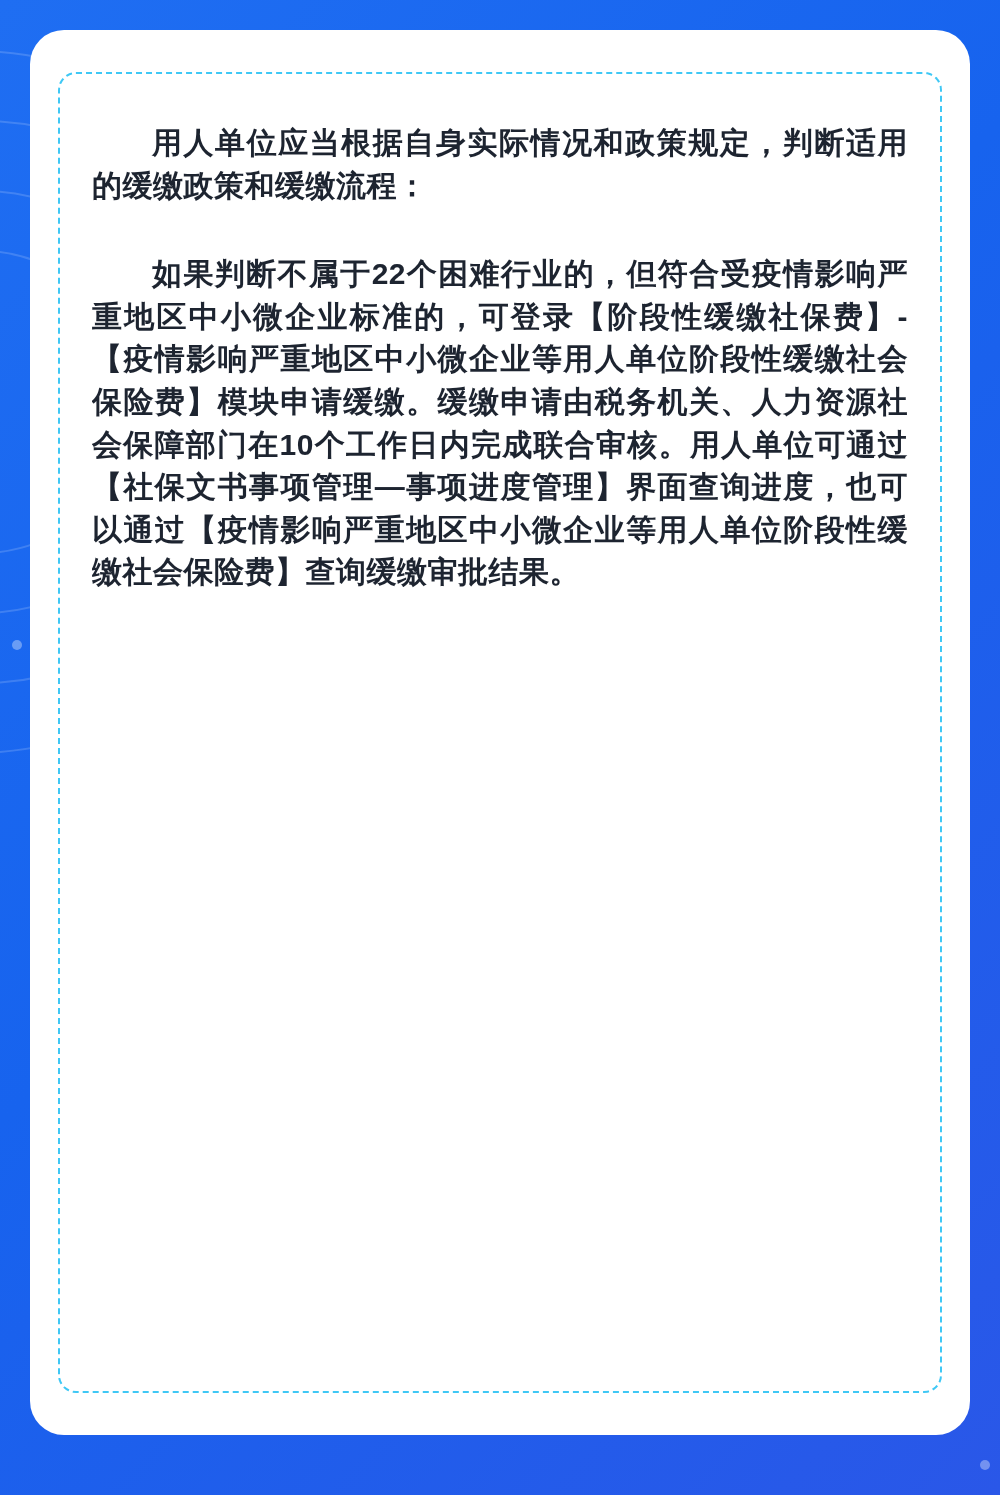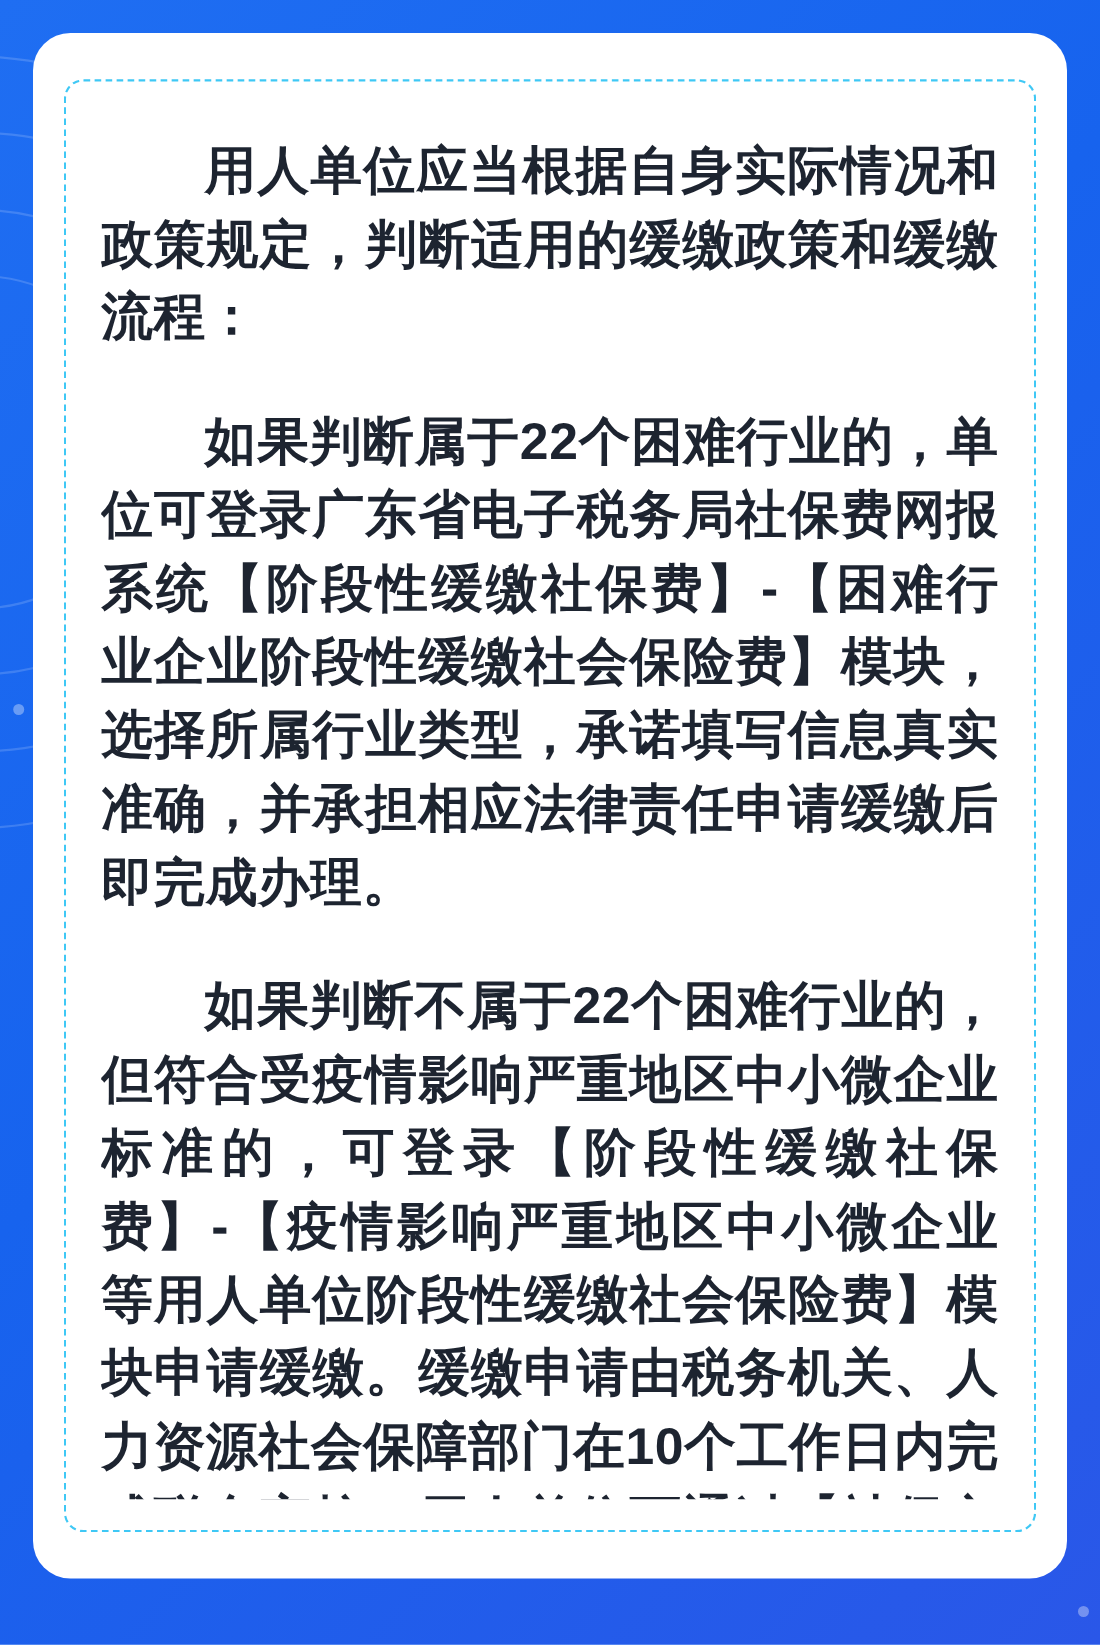--- a/index.html
+++ b/index.html
@@ -67,21 +67,21 @@
     position: absolute;
     left: 62px;
     top: 92px;
     right: 62px;
     bottom: 72px;
     overflow: hidden;
   }
 
   .para {
     font-family: "Liberation Sans", sans-serif;
-    font-size: 47px;
+    font-size: 30px;
     line-height: 1.42;
     color: #1d2430;
     font-weight: 700;
     letter-spacing: 0.5px;
     text-align: justify;
     text-justify: inter-ideograph;
     margin: 0 0 46px 0;
     text-indent: 2em;
   }
   .para:last-child { margin-bottom: 0; }
@@ -96,18 +96,17 @@
   <div class="arc arc-3"></div>
   <div class="arc arc-4"></div>
   <div class="dot-deco" style="left:12px; top:640px;"></div>
   <div class="dot-deco" style="left:980px; top:1460px;"></div>
 
   <div class="card">
     <div class="dashed-frame"></div>
 
     <div class="content">
       <p class="para">用人单位应当根据自身实际情况和政策规定，判断适用的缓缴政策和缓缴流程：</p>
-      <p class="para">如果判断属于22个困难行业的，单位可登录广东省电子税务局社保费网报系统【阶段性缓缴社保费】-【困难行业企业阶段性缓缴社会保险费】模块，选择所属行业类型，承诺填写信息真实准确，并承担相应法律责任申请缓缴后即完成办理。</p>
       <p class="para">如果判断不属于22个困难行业的，但符合受疫情影响严重地区中小微企业标准的，可登录【阶段性缓缴社保费】-【疫情影响严重地区中小微企业等用人单位阶段性缓缴社会保险费】模块申请缓缴。缓缴申请由税务机关、人力资源社会保障部门在10个工作日内完成联合审核。用人单位可通过【社保文书事项管理—事项进度管理】界面查询进度，也可以通过【疫情影响严重地区中小微企业等用人单位阶段性缓缴社会保险费】查询缓缴审批结果。</p>
     </div>
   </div>
 
 </div>
 
 </body></html>

